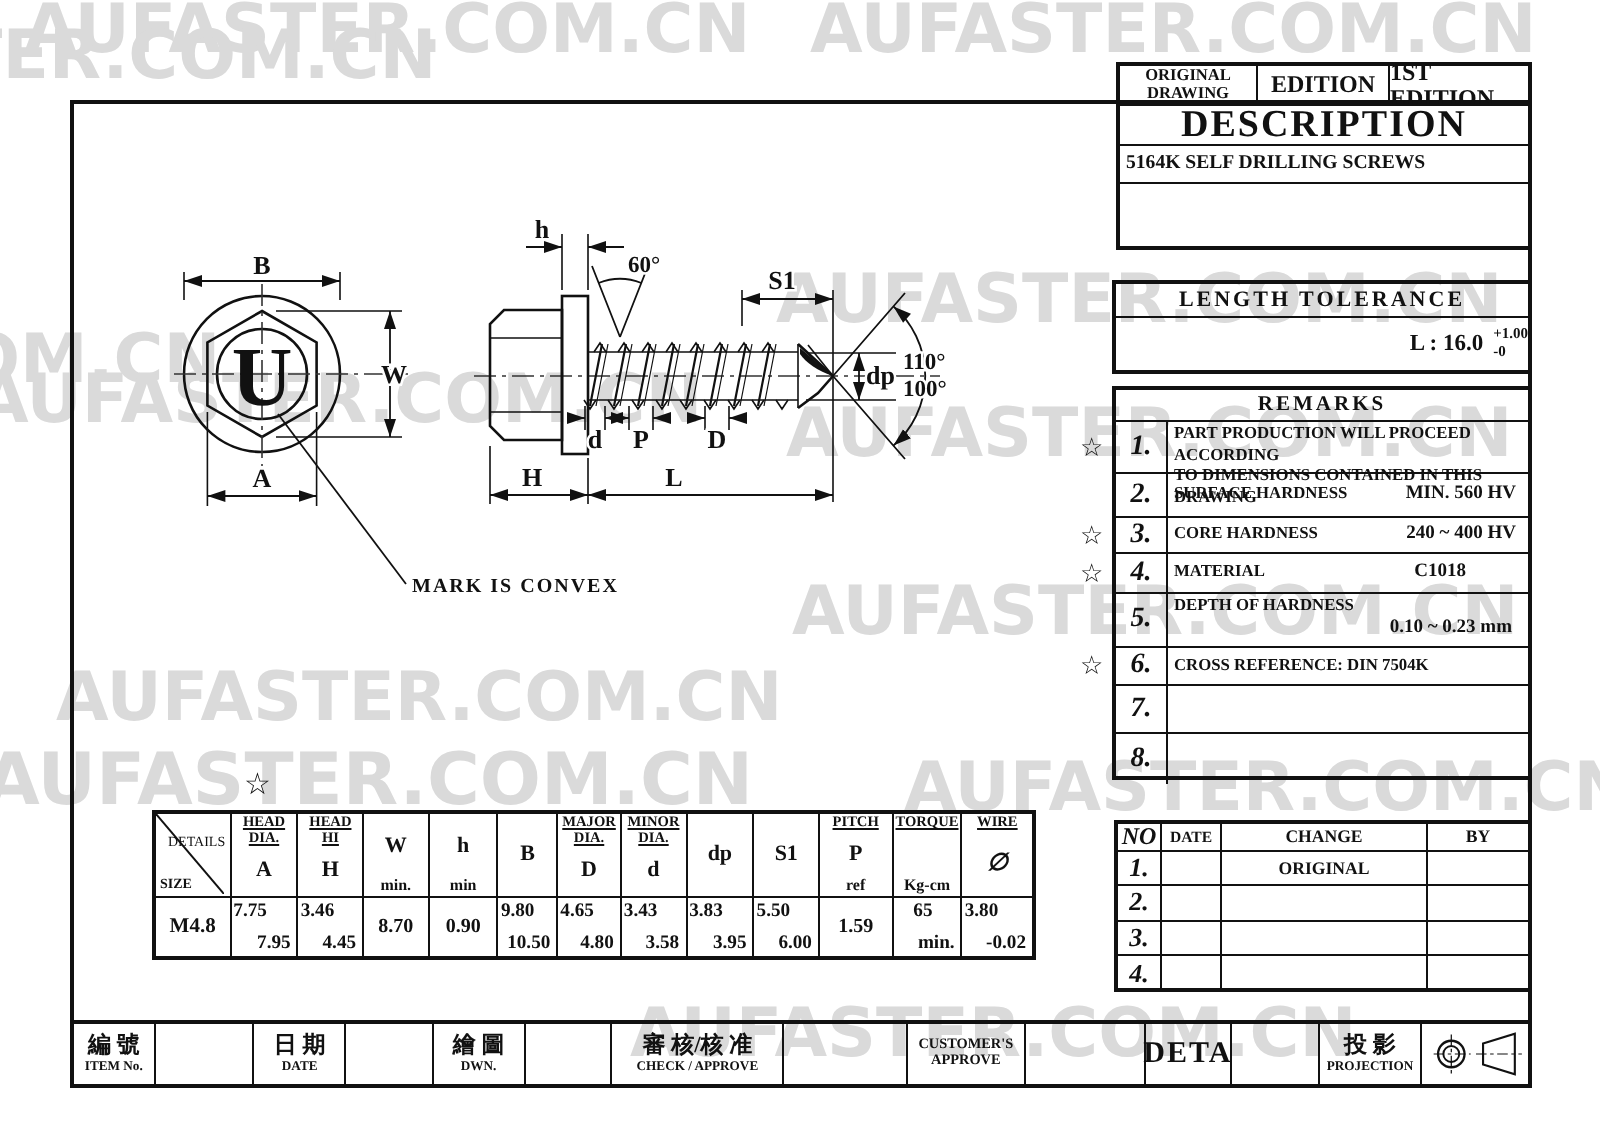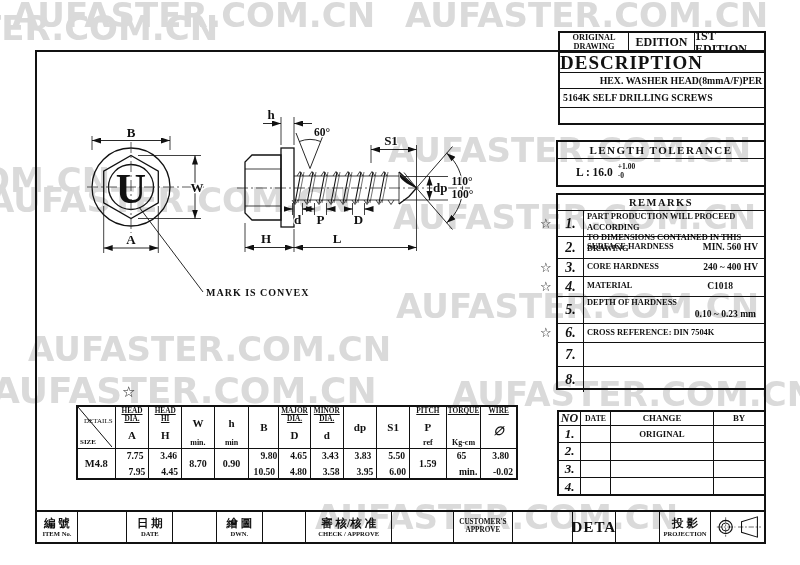--- a/index.html
+++ b/index.html
@@ -18,21 +18,21 @@
   .hcell { display:flex; flex-direction:column; align-items:center; justify-content:center;
            font-weight:bold; font-size:12px; line-height:1.05; border-left:1.5px solid #111; height:100%; }
   .hcell:first-child { border-left:none; }
   .desc-title { font-size:19px; font-weight:bold; letter-spacing:1px; text-align:center; line-height:18px; }
   .desc-line { font-size:9.8px; font-weight:bold; line-height:14px; }
 
   
   .ltbox { left:556px; top:140px; width:210px; height:47px; border:2px solid #111; }
   .lt-head { height:17px; border-bottom:1.5px solid #111; text-align:center; font-weight:bold;
              font-size:11px; letter-spacing:1.5px; line-height:16px; }
-  .lt-val { display:flex; align-items:center; padding-left:18px; height:26px; font-weight:bold; font-size:11.5px; }
+  .lt-val { display:flex; align-items:center; padding-left:18px; height:26px; font-weight:bold; font-size:11.5px;justify-content:flex-end; }
   .tolstack { display:inline-flex; flex-direction:column; margin-left:5px; font-size:7.5px; line-height:1.15; font-weight:bold; }
 
   
   .rembox { left:556px; top:193px; width:210px; height:197px; border:2px solid #111; }
   .rem-head { height:16px; border-bottom:1.5px solid #111; text-align:center; font-weight:bold;
               font-size:10.5px; letter-spacing:1.5px; line-height:15px; }
   .rrow { display:flex; border-bottom:1.5px solid #111; position:relative; }
   .rrow:last-child { border-bottom:none; }
   .rno { width:26px; border-right:1.5px solid #111; font-style:italic; font-weight:bold; font-size:14px;
          display:flex; align-items:center; justify-content:center; }
@@ -64,21 +64,21 @@
   .dcell { border-left:1.5px solid #111; display:flex; flex-direction:column; align-items:center; overflow:hidden; }
   .dcell:first-child { border-left:none; }
   .h-t { font-size:7.3px; font-weight:bold; line-height:1.1;text-decoration:underline; }
   .h-mid { flex:1; display:flex; align-items:center; font-size:11px; font-weight:bold; }
   .h-bot { font-size:8px; font-weight:bold; margin-bottom:1px; }
   .corner { position:relative; }
   .corner svg { position:absolute; left:0; top:0; }
   .corner .ct { position:absolute; top:10px; left:3px; font-size:7px; font-weight:normal; }
   .corner .cb { position:absolute; bottom:2px; left:2px; font-size:7px; font-weight:bold; }
   .dval { position:relative; font-weight:bold; font-size:9.6px; }
-  .va { position:absolute; top:1px; left:11px; }
+  .va { position:absolute; top:1px; left:1px; }
   .vb { position:absolute; bottom:1px; right:3px; }
   .vcen { width:100%; height:100%; display:flex; align-items:center; justify-content:center; font-size:10px; }
   .det-star { left:122px; top:383px; font-size:15px; }
 
   
   .footbox { left:35px; top:510px; width:731px; height:34px; border:2px solid #111; display:flex; }
   .fc { border-left:1.5px solid #111; display:flex; flex-direction:column; align-items:center; justify-content:center; line-height:1.1; }
   .fc:first-child { border-left:none; }
   .f-cn { font-size:11.5px; font-weight:bold; white-space:nowrap; }
   .f-en { font-size:6.6px; font-weight:bold; white-space:nowrap; }
@@ -219,25 +219,22 @@
         <span>ORIGINAL</span>
         <span>DRAWING</span>
       </div>
       <div class="hcell" style="width:66px">
         <span>EDITION</span>
       </div>
       <div class="hcell" style="width:70px">
         <span>1ST EDITION</span>
       </div>
     </div>
-    <div class="hrow" style="height:20px;align-items:center;">
+    <div class="hrow" style="height:20px;align-items:center;justify-content:center">
       <div class="desc-title">DESCRIPTION</div>
-    </div>
-    <div class="hrow" style="height:16px;justify-content:flex-end;align-items:center">
-      <div class="desc-line" style="padding-right:2px">HEX. WASHER HEAD(8mmA/F)PER</div>
     </div>
     <div class="hrow" style="height:19px;align-items:center">
       <div class="desc-line" style="padding-left:3px">5164K SELF DRILLING SCREWS</div>
     </div>
     <div class="hrow" style="height:15px"></div>
   </div>
 
   <div class="layer ltbox">
     <div class="lt-head">LENGTH TOLERANCE</div>
     <div class="lt-val">

